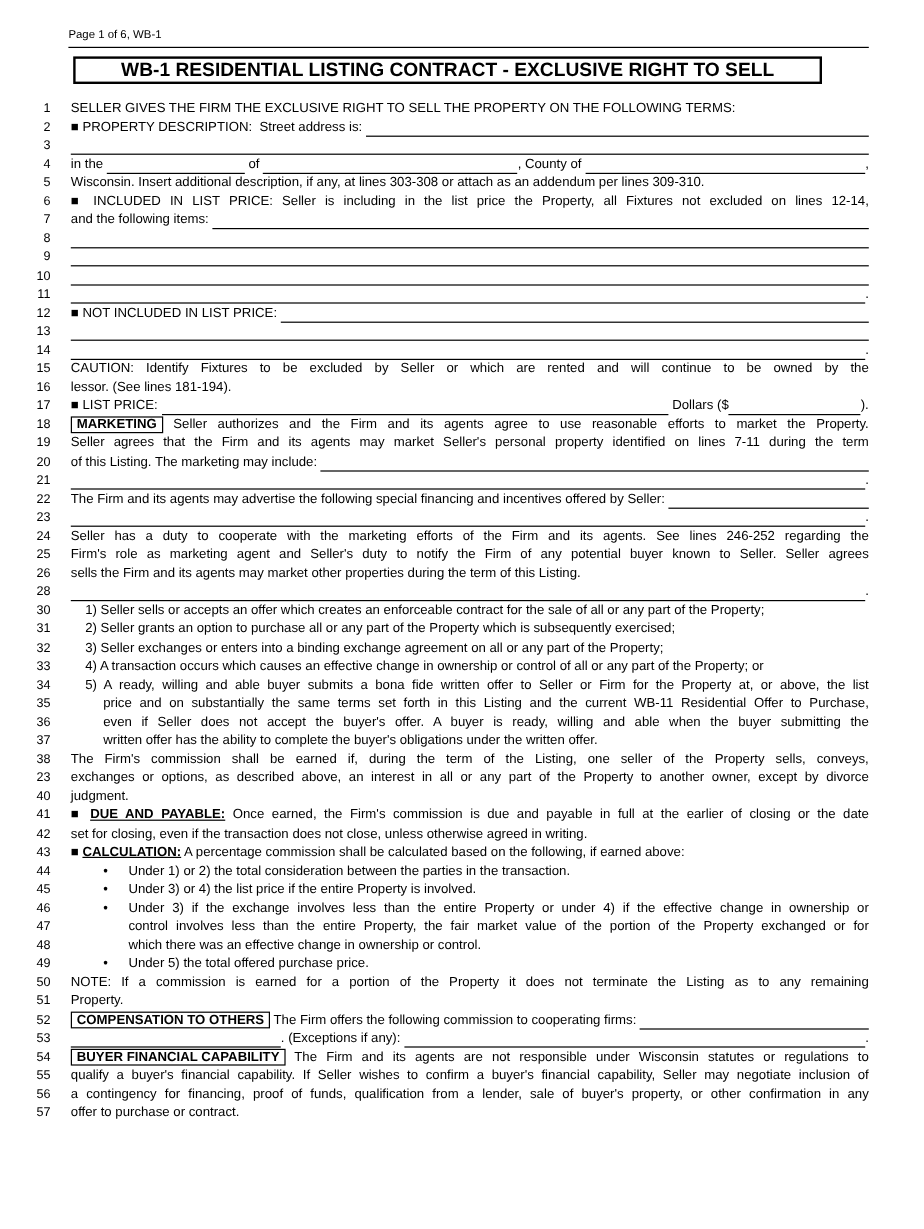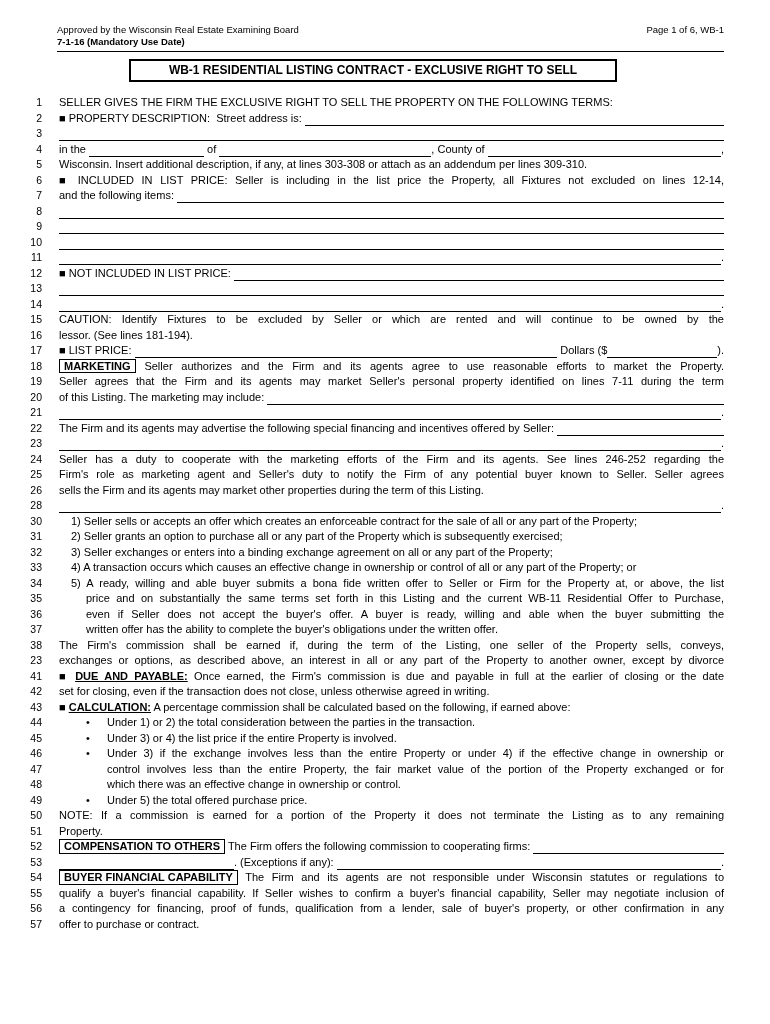--- a/index.html
+++ b/index.html
@@ -1,21 +1,21 @@
 <!DOCTYPE html>
 <html><head>
 <meta charset="utf-8">
 <style>
   html,body{margin:0;padding:0;}
   body{width:770px;height:1024px;background:#fff;color:#000;font-family:"Liberation Sans",sans-serif;}
   .page{width:770px;height:1024px;padding:24px 46px 0 22px;box-sizing:border-box;overflow:hidden;background:#fff;}
   .hdr{display:flex;justify-content:space-between;align-items:flex-start;font-size:9.5px;line-height:12px;margin-left:35px;border-bottom:1px solid #000;padding-bottom:3px;}
   .hdr .bold{font-weight:bold;}
   .title-wrap{display:flex;justify-content:center;margin-top:7px;}
-  .title-box{border:2px solid #000;font-weight:bold;font-size:12px;line-height:15px;padding:2px 38px;text-align:center;}
+  .title-box{border:2px solid #000;font-weight:bold;font-size:16px;line-height:15px;padding:2px 38px;text-align:center;}
   .lines{margin-top:13px;}
   .row{display:flex;align-items:baseline;height:15.5px;line-height:15.4px;font-size:11px;}
   .num{flex:0 0 20px;text-align:right;margin-right:17px;font-size:10.5px;color:#000;}
   .content{flex:1;min-width:0;}
   .line-flex{display:flex;align-items:baseline;}
   .line-flex .seg{white-space:pre;flex:0 0 auto;}
   .line-just{text-align:justify;text-align-last:justify;}
   .seg-bold{font-weight:normal;}
   .seg-boldu{font-weight:bold;text-decoration:underline;}
   .seg-box{font-weight:bold;border:1.5px solid #000;padding:0 4px;display:inline-block;line-height:12.5px;}
@@ -23,24 +23,20 @@
   .seg-dot{display:inline-block;width:21px;}
   .ind1{padding-left:12px;}
   .ind2{padding-left:27px;}
   .ind3{padding-left:48px;}
 </style>
 </head>
 <body>
 
 <div class="page">
   <div class="hdr">
-    <div>
-      <div>Approved by the Wisconsin Real Estate Examining Board</div>
-      <div class="bold">7-1-16 (Mandatory Use Date)</div>
-    </div>
     <div>Page 1 of 6, WB-1</div>
   </div>
 
   <div class="title-wrap">
     <div class="title-box">WB-1 RESIDENTIAL LISTING CONTRACT - EXCLUSIVE RIGHT TO SELL</div>
   </div>
 
   <div class="lines" id="lines">
       <div class="row">
         <span class="num">1</span>
@@ -239,20 +235,24 @@
       </div>
       <div class="row">
         <span class="num">38</span>
         <div class="content line-just"><span class="seg seg-txt">The Firm's commission shall be earned if, during the term of the Listing, one seller of the Property sells, conveys,</span></div>
       </div>
       <div class="row">
         <span class="num">23</span>
         <div class="content line-just"><span class="seg seg-txt">exchanges or options, as described above, an interest in all or any part of the Property to another owner, except by divorce</span></div>
       </div>
       <div class="row">
+        <span class="num">40</span>
+        <div class="content line-plain"><span class="seg seg-txt">judgment.</span></div>
+      </div>
+      <div class="row">
         <span class="num">41</span>
         <div class="content line-just"><span class="seg seg-bold">■ </span><span class="seg seg-boldu">DUE AND PAYABLE:</span><span class="seg seg-txt"> Once earned, the Firm's commission is due and payable in full at the earlier of closing or the date</span></div>
       </div>
       <div class="row">
         <span class="num">42</span>
         <div class="content line-plain"><span class="seg seg-txt">set for closing, even if the transaction does not close, unless otherwise agreed in writing.</span></div>
       </div>
       <div class="row">
         <span class="num">43</span>
         <div class="content line-plain"><span class="seg seg-bold">■ </span><span class="seg seg-boldu">CALCULATION:</span><span class="seg seg-txt"> A percentage commission shall be calculated based on the following, if earned above:</span></div>

